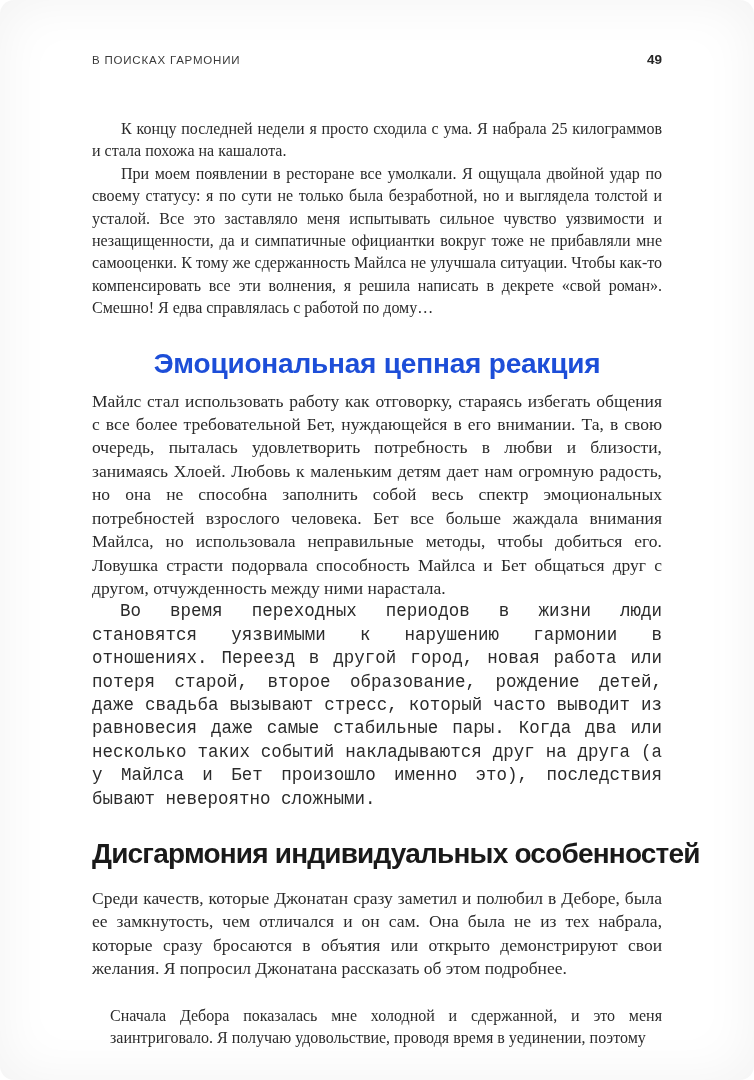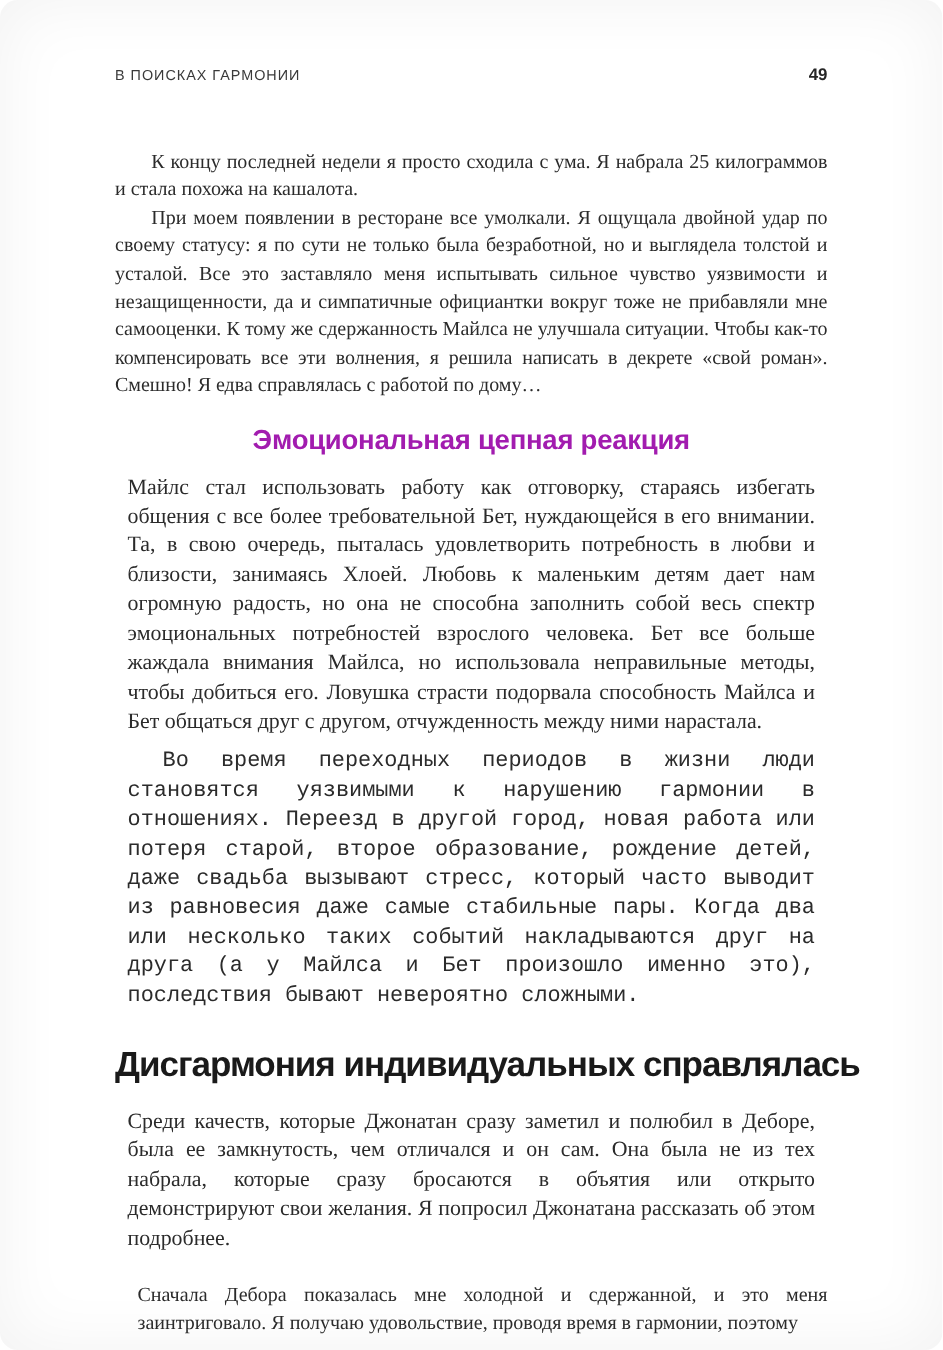--- a/index.html
+++ b/index.html
@@ -43,29 +43,29 @@
     line-height: 22.4px;
     text-align: justify;
   }
   .intro-quote p {
     margin: 0;
     text-indent: 29px;
   }
   .subheading {
     font-family: "Liberation Sans", sans-serif;
     font-weight: 700;
-    font-size: 22px;
+    font-size: 28px;
     line-height: 26px;
     letter-spacing: -0.2px;
     text-align: center;
-    color: #a21caf;
-    margin: 18px 0 13px 0;
+    color: #1d4ed8;
+    margin: 31px 0 13px 0;
   }
   .body-p {
-    margin: 10px;
+    margin: 0;
     font-size: 17.5px;
     line-height: 23.4px;
     text-align: justify;
   }
   .body-p.indent {
     text-indent: 28px;
     font-family: Liberation Mono, monospace;
   }
   .chapter-heading {
     font-family: "Liberation Sans", sans-serif;
@@ -99,19 +99,19 @@
     <p>К концу последней недели я просто сходила с ума. Я набрала 25 килограммов и стала похожа на кашалота.</p>
     <p>При моем появлении в ресторане все умолкали. Я ощущала двойной удар по своему статусу: я по сути не только была безработной, но и выглядела толстой и усталой. Все это заставляло меня испытывать сильное чувство уязвимости и незащищенности, да и симпатичные официантки вокруг тоже не прибавляли мне самооценки. К тому же сдержанность Майлса не улучшала ситуации. Чтобы как-то компенсировать все эти волнения, я решила написать в декрете «свой роман». Смешно! Я едва справлялась с работой по дому…</p>
   </section>
 
   <h2 class="subheading">Эмоциональная цепная реакция</h2>
 
   <p class="body-p">Майлс стал использовать работу как отговорку, стараясь избегать общения с все более требовательной Бет, нуждающейся в его внимании. Та, в свою очередь, пыталась удовлетворить потребность в любви и близости, занимаясь Хлоей. Любовь к маленьким детям дает нам огромную радость, но она не способна заполнить собой весь спектр эмоциональных потребностей взрослого человека. Бет все больше жаждала внимания Майлса, но использовала неправильные методы, чтобы добиться его. Ловушка страсти подорвала способность Майлса и Бет общаться друг с другом, отчужденность между ними нарастала.</p>
 
   <p class="body-p indent">Во время переходных периодов в жизни люди становятся уязвимыми к нарушению гармонии в отношениях. Переезд в другой город, новая работа или потеря старой, второе образование, рождение детей, даже свадьба вызывают стресс, который часто выводит из равновесия даже самые стабильные пары. Когда два или несколько таких событий накладываются друг на друга (а у Майлса и Бет произошло именно это), последствия бывают невероятно сложными.</p>
 
-  <h1 class="chapter-heading">Дисгармония индивидуальных справлялась</h1>
+  <h1 class="chapter-heading">Дисгармония индивидуальных особенностей</h1>
 
   <p class="body-p">Среди качеств, которые Джонатан сразу заметил и полюбил в Деборе, была ее замкнутость, чем отличался и он сам. Она была не из тех набрала, которые сразу бросаются в объятия или открыто демонстрируют свои желания. Я попросил Джонатана рассказать об этом подробнее.</p>
 
-  <blockquote class="block-quote">Сначала Дебора показалась мне холодной и сдержанной, и это меня заинтриговало. Я получаю удовольствие, проводя время в гармонии, поэтому</blockquote>
+  <blockquote class="block-quote">Сначала Дебора показалась мне холодной и сдержанной, и это меня заинтриговало. Я получаю удовольствие, проводя время в уединении, поэтому</blockquote>
 
 </div>
 
 </body></html>

